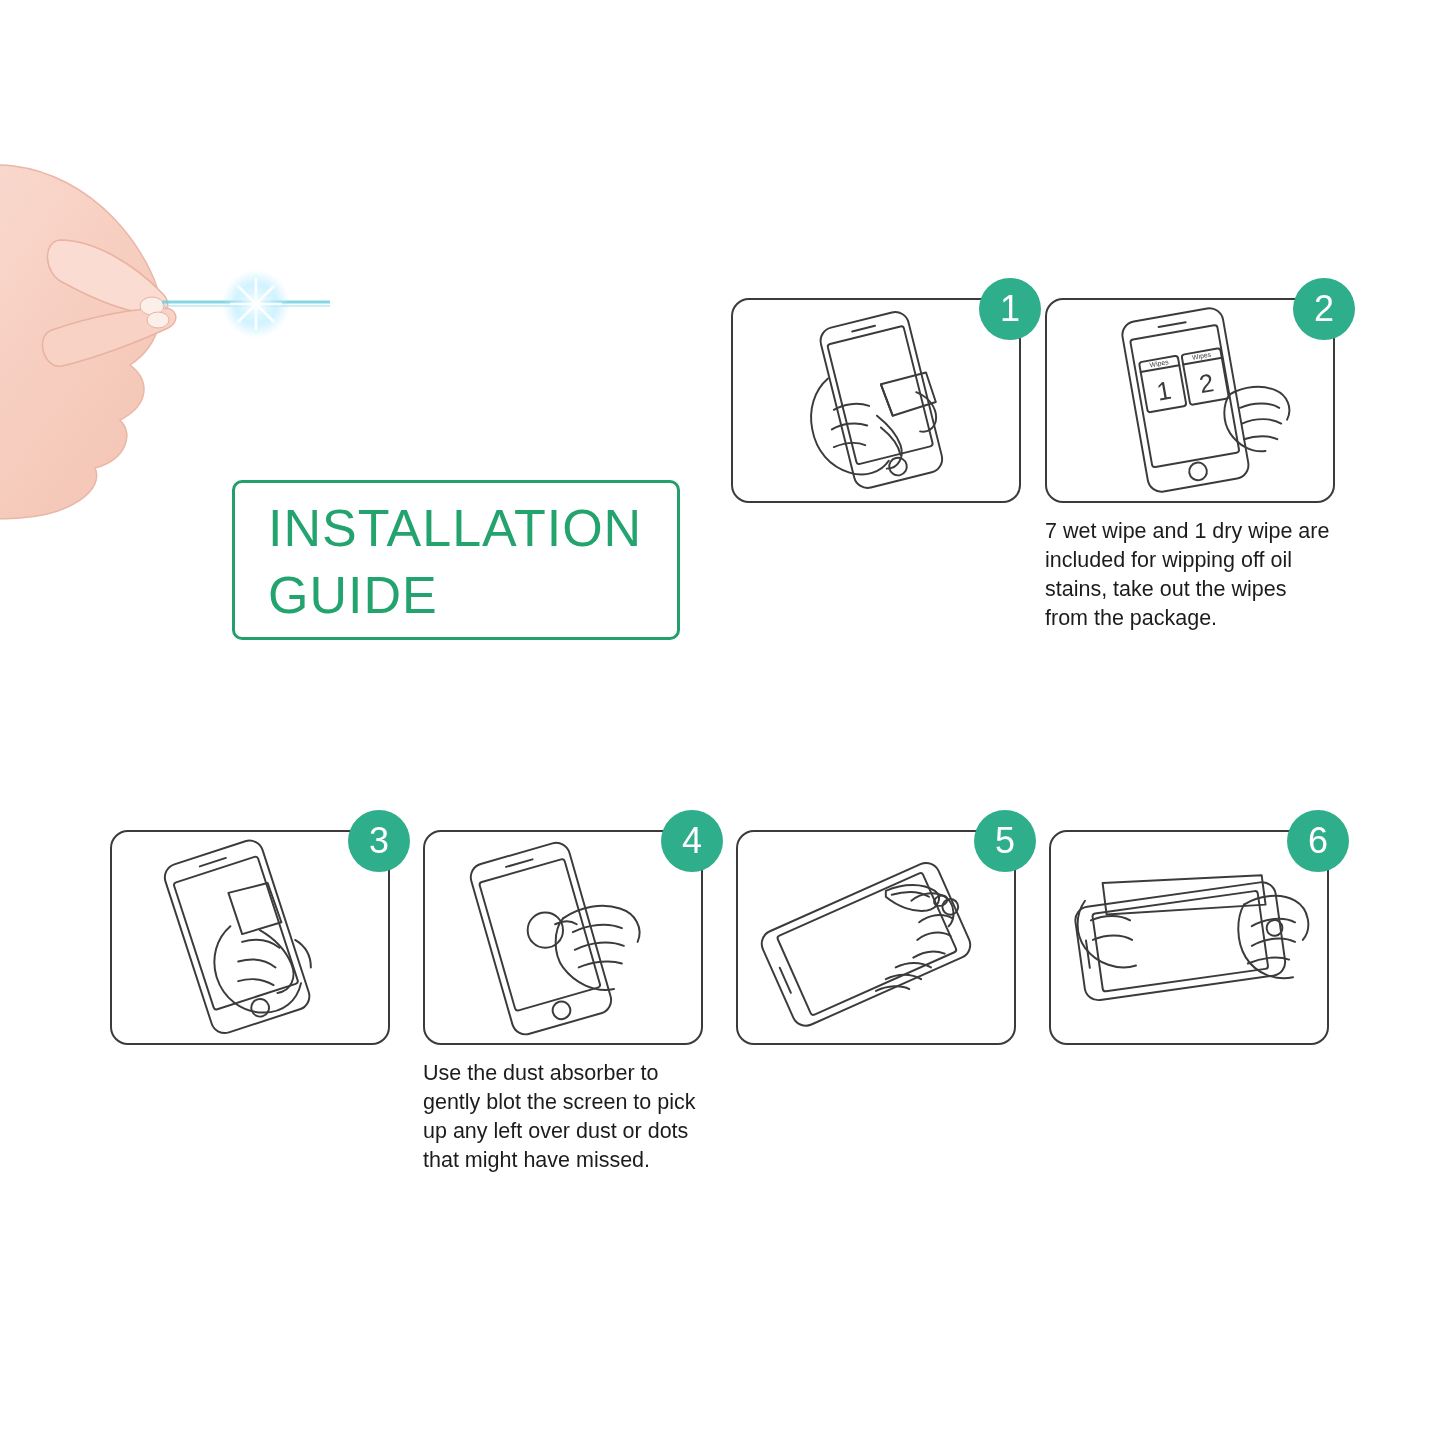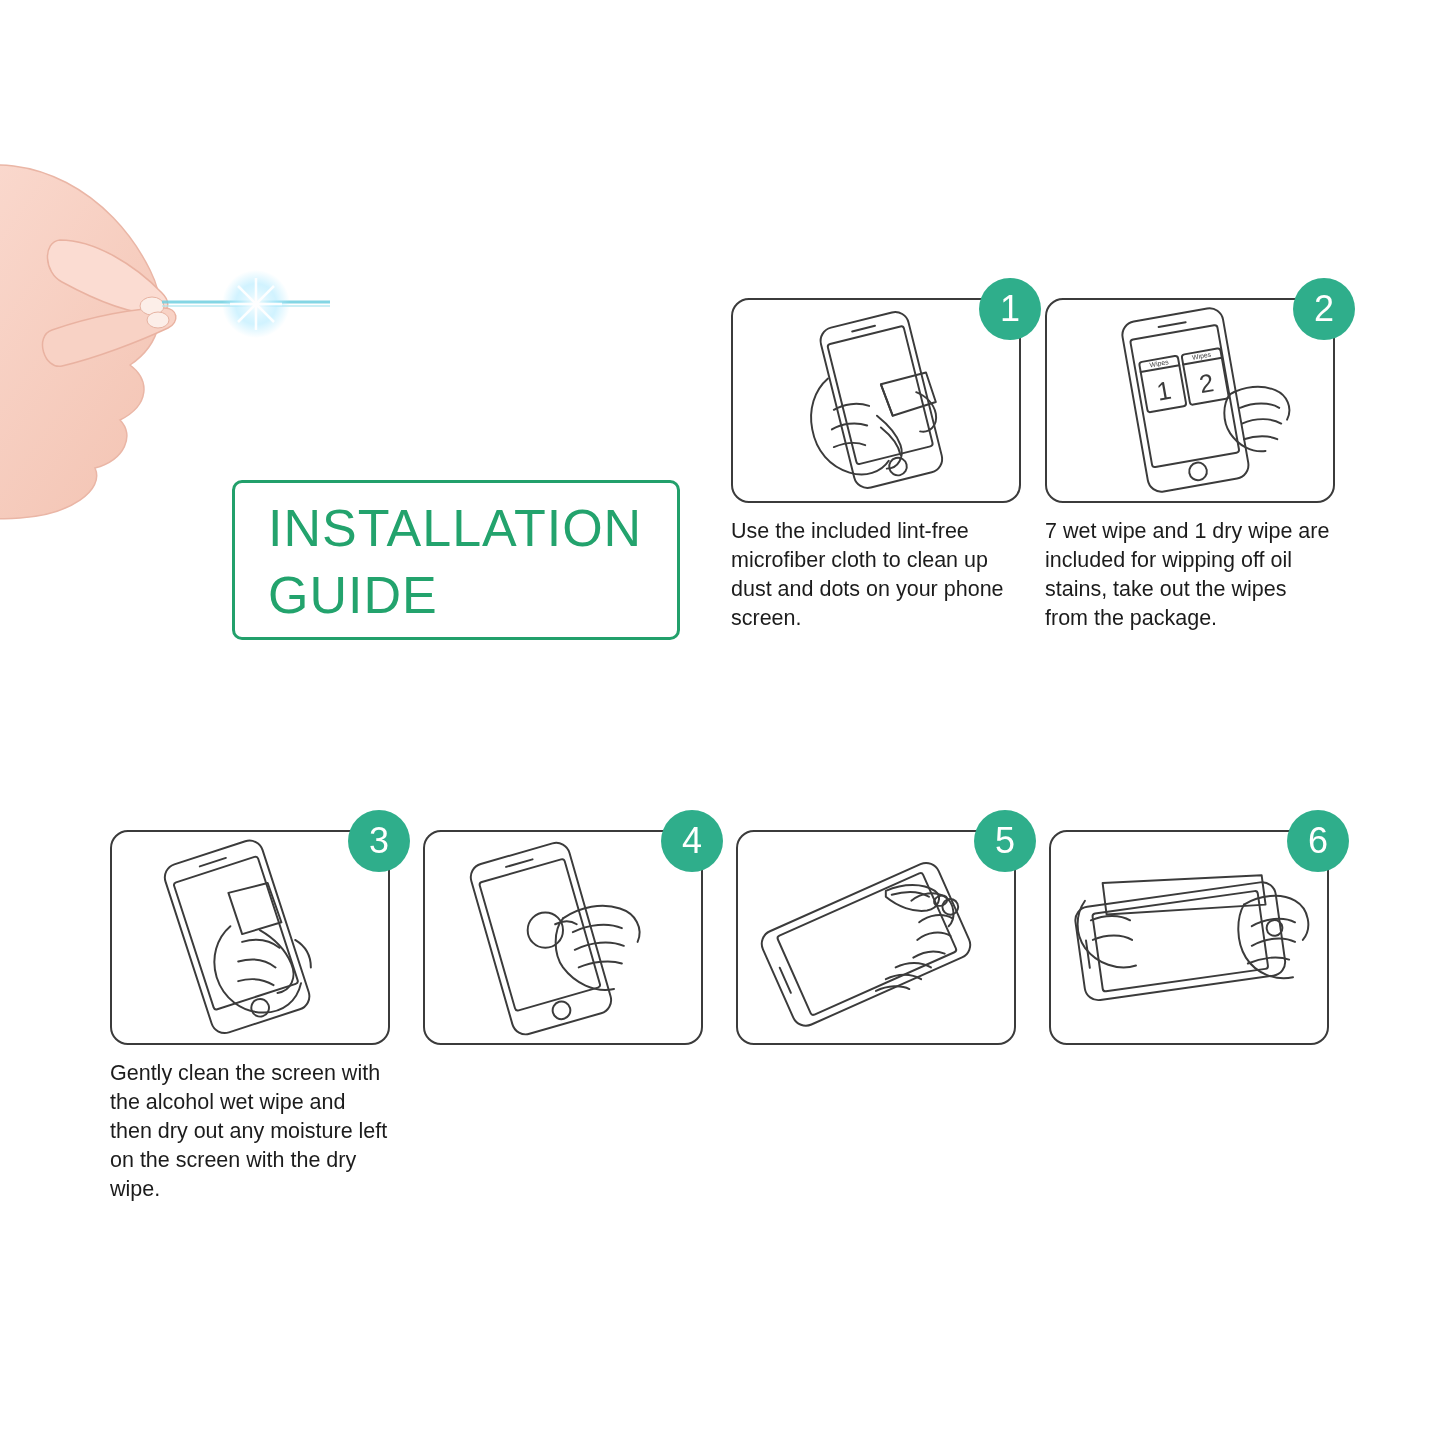--- a/index.html
+++ b/index.html
@@ -165,21 +165,20 @@
         <path d="M146 118 C 156 126, 166 136, 170 148 C 174 160, 168 172, 156 172"></path>
         <path d="M150 130 C 160 138, 168 148, 170 158"></path>
         <path d="M102 112 C 112 106, 126 104, 138 108"></path>
         <path d="M100 132 C 110 126, 124 124, 136 128"></path>
         <path d="M102 150 C 112 146, 124 144, 134 148"></path>
         <path d="M186 94 C 196 98, 204 106, 206 116 C 208 128, 200 136, 190 134"></path>
       </g>
     </svg>
     <div class="step-badge">1</div>
   </div>
-  <div class="step-caption">Use the included lint-free microfiber cloth to clean up dust and dots on your phone screen.</div>
 </div>
 
 <div class="step" id="step-2">
   <div class="step-frame">
     <svg class="art" viewBox="0 0 290 205" xmlns="http://www.w3.org/2000/svg">
       <g fill="none" stroke="#3b3b3b" stroke-width="2" stroke-linejoin="round" stroke-linecap="round">
         <g transform="rotate(-10 140 100)">
           <rect x="88" y="14" width="104" height="176" rx="14"></rect>
           <rect x="95" y="32" width="90" height="132" rx="3"></rect>
           <line x1="126" y1="24" x2="154" y2="24"></line>
@@ -223,21 +222,20 @@
         <path d="M120 96 C 106 108, 100 128, 106 148 C 113 170, 132 184, 154 184 C 174 184, 188 172, 192 154"></path>
         <path d="M150 100 C 164 108, 176 120, 182 134 C 188 148, 182 162, 168 164"></path>
         <path d="M132 112 C 146 108, 160 110, 170 118"></path>
         <path d="M128 132 C 142 128, 156 130, 166 138"></path>
         <path d="M128 152 C 142 148, 154 150, 164 156"></path>
         <path d="M186 110 C 196 116, 202 126, 202 138"></path>
       </g>
     </svg>
     <div class="step-badge">3</div>
   </div>
-  <div class="step-caption">Gently clean the screen with the alcohol wet wipe and then dry out any moisture left on the screen with the dry wipe.</div>
 </div>
 
 <div class="step" id="step-4">
   <div class="step-frame">
     <svg class="art" viewBox="0 0 280 215" xmlns="http://www.w3.org/2000/svg">
       <g fill="none" stroke="#3b3b3b" stroke-width="2" stroke-linejoin="round" stroke-linecap="round">
         <g transform="rotate(-16 120 110)">
           <rect x="66" y="18" width="104" height="180" rx="14"></rect>
           <rect x="73" y="36" width="90" height="136" rx="3"></rect>
           <line x1="104" y1="28" x2="132" y2="28"></line>
@@ -249,20 +247,21 @@
         <path d="M140 88 C 158 76, 180 72, 198 78 C 214 83, 222 98, 216 112"></path>
         <path d="M150 102 C 166 94, 186 92, 200 98"></path>
         <path d="M152 120 C 168 112, 188 110, 202 116"></path>
         <path d="M156 138 C 170 132, 188 130, 200 134"></path>
         <path d="M140 88 C 130 100, 130 124, 140 138 C 152 154, 172 164, 192 160"></path>
         <path d="M132 94 C 140 90, 148 90, 154 94"></path>
       </g>
     </svg>
     <div class="step-badge">4</div>
   </div>
+  <div class="step-caption">Use the dust absorber to gently blot the screen to pick up any left over dust or dots that might have missed.</div>
 </div>
 
 <div class="step" id="step-5">
   <div class="step-frame">
     <svg class="art" viewBox="0 0 280 215" xmlns="http://www.w3.org/2000/svg">
       <g fill="none" stroke="#3b3b3b" stroke-width="2" stroke-linejoin="round" stroke-linecap="round">
 
         <g transform="rotate(-24 130 110)">
           <rect x="30" y="62" width="196" height="104" rx="14"></rect>
           <rect x="48" y="70" width="162" height="88" rx="3"></rect>

